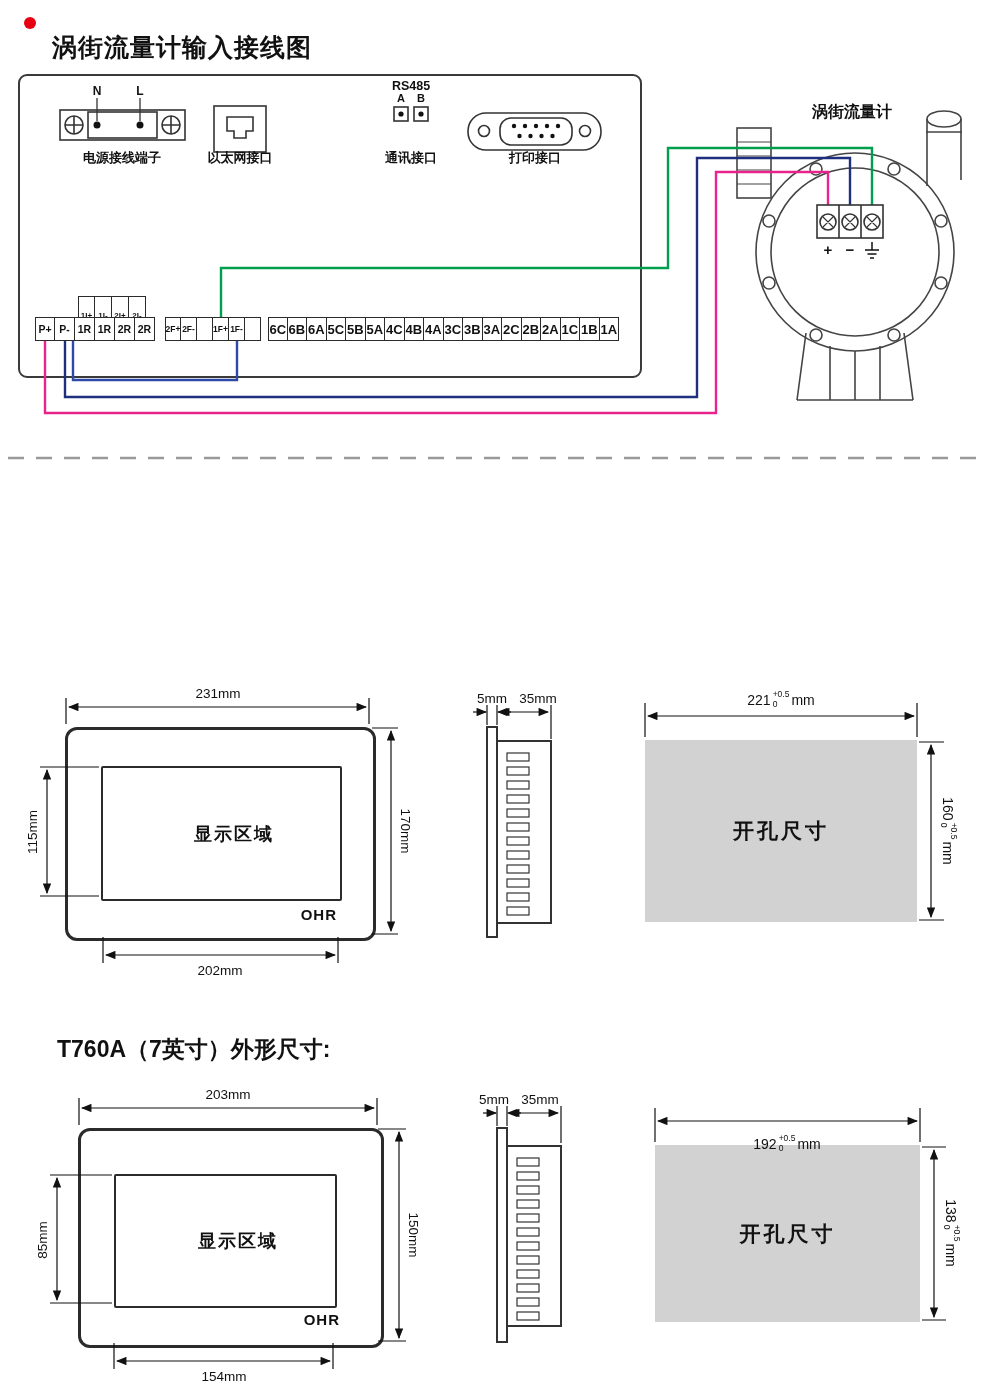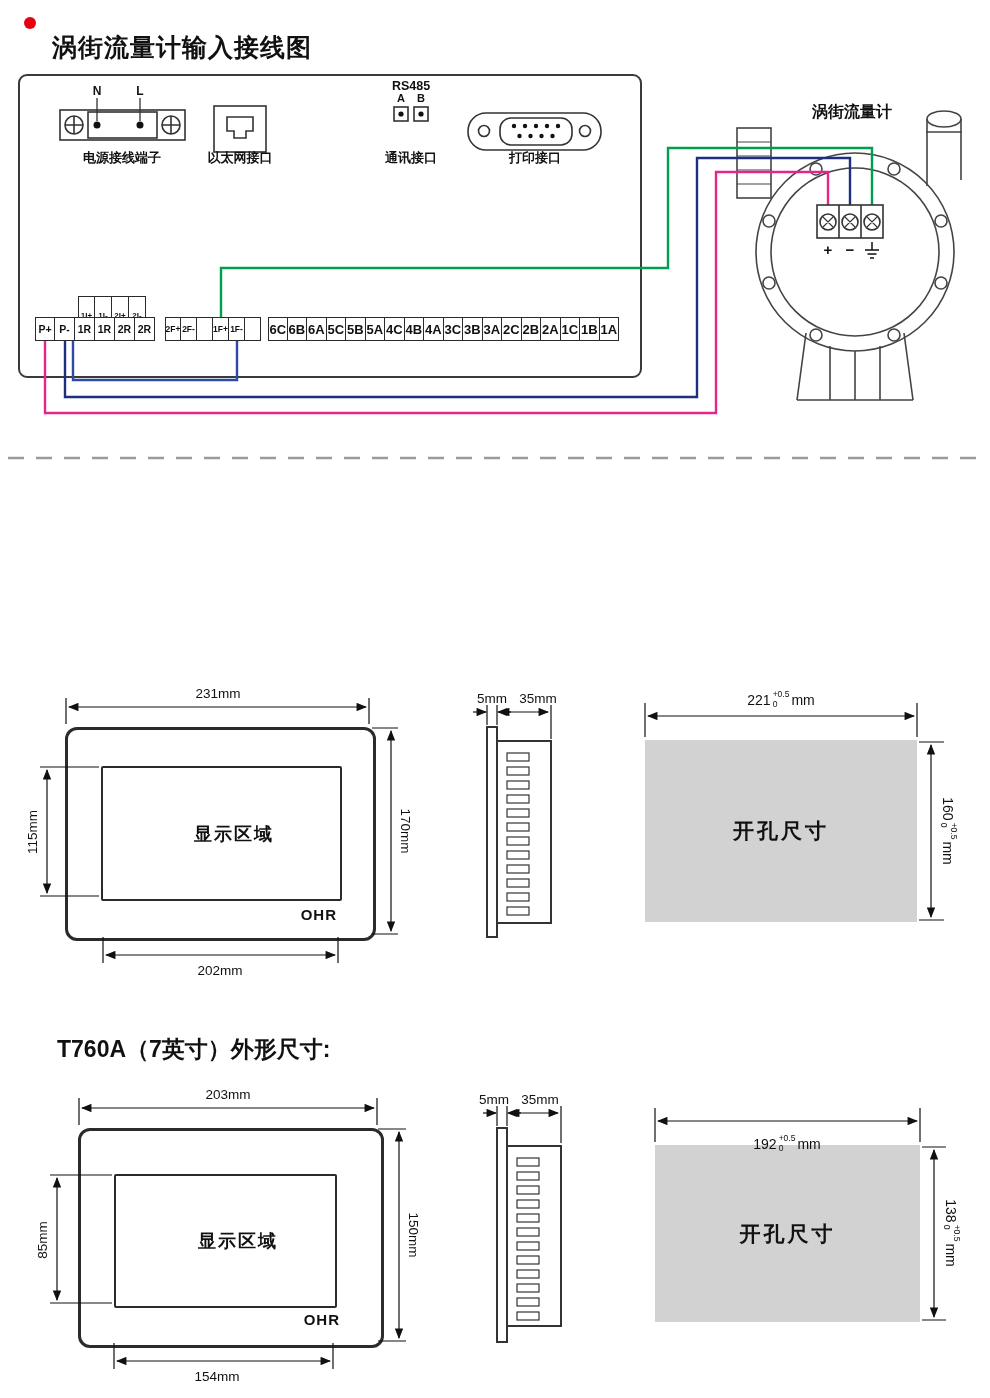--- a/index.html
+++ b/index.html
@@ -154,21 +154,21 @@
 
   <div class="panel-outer" style="left:78px;top:1128px;width:300px;height:214px;"></div>
   <div class="panel-display" style="left:114px;top:1174px;width:219px;height:130px;">
     <span class="display-label">显示区域</span>
   </div>
   <div class="logo" style="left:288px;top:1311px;width:52px;">OHR</div>
 
   <div class="lbl hdim" style="left:195px;top:1087px;width:66px;">203mm</div>
   <div class="vlbl" style="left:42px;top:1240px;">85mm</div>
   <div class="vlbl cw" style="left:413px;top:1235px;">150mm</div>
-  <div class="lbl hdim" style="left:184px;top:1369px;width:66px;">154mm</div>
+  <div class="lbl hdim" style="left:191px;top:1369px;width:66px;">154mm</div>
   <div class="lbl hdim" style="left:474px;top:1092px;width:40px;">5mm</div>
   <div class="lbl hdim" style="left:515px;top:1092px;width:50px;">35mm</div>
 
   <div class="cutout" style="left:655px;top:1145px;width:265px;height:177px;">
     <span class="cutout-label">开孔尺寸</span>
   </div>
   <div class="dim-combo" style="left:737px;top:1094px;width:100px;margin-top:40px;">
     <span>192</span>
     <span class="tol">
         <i>+0.5</i>

